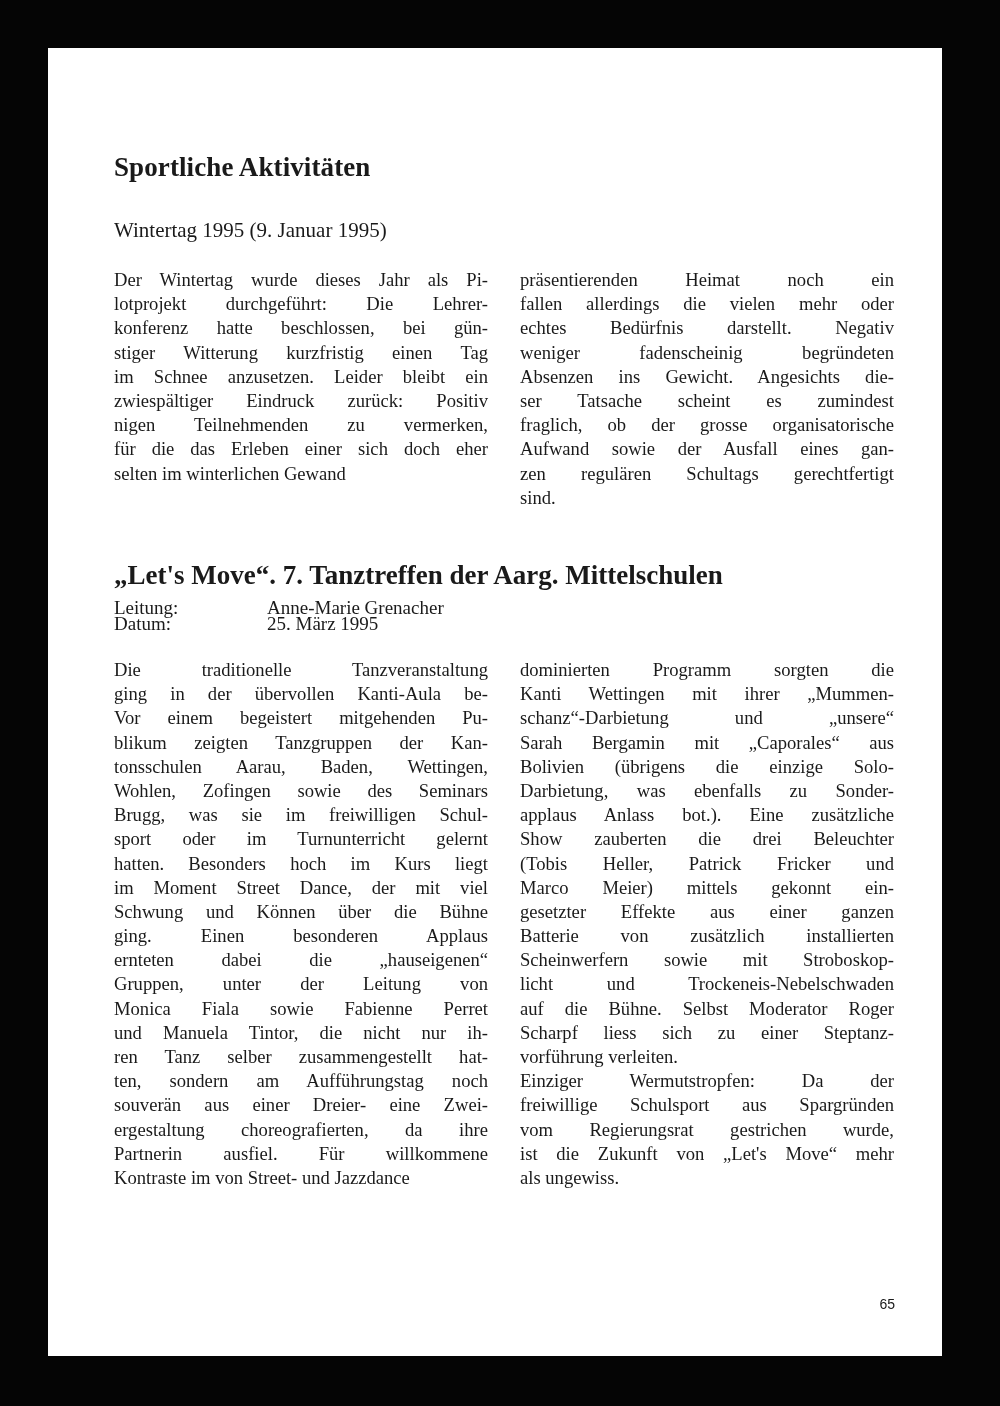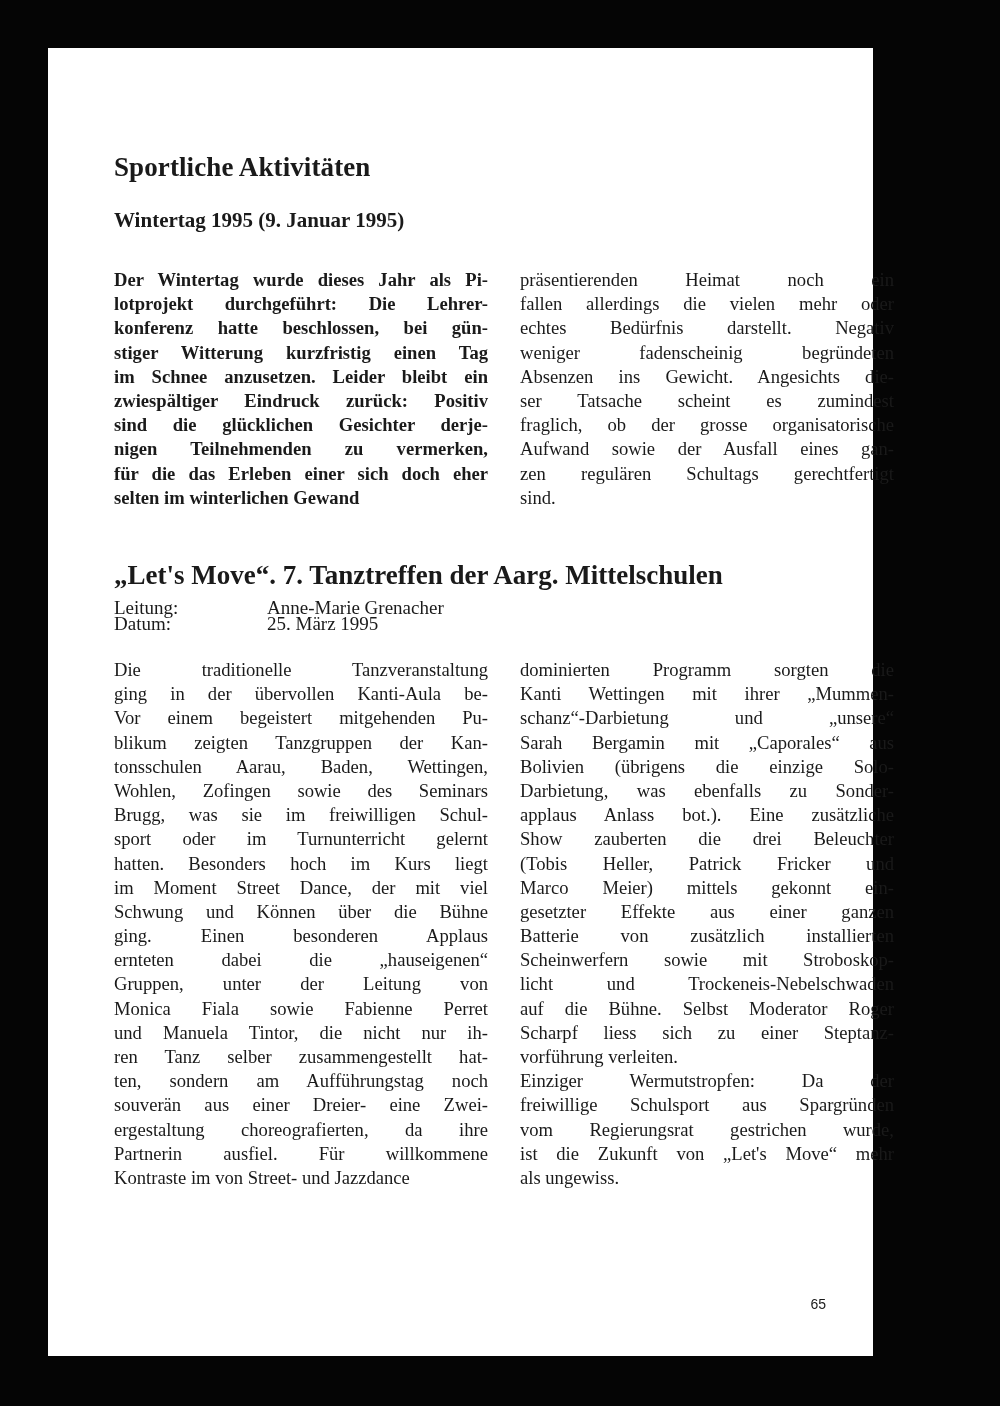--- a/index.html
+++ b/index.html
@@ -12,38 +12,38 @@
       background: #050505;
       position: relative;
       overflow: hidden;
       font-family: "Liberation Serif", "DejaVu Serif", serif;
       color: #1a1a1a;
     }
     .page {
       position: absolute;
       left: 48px;
       top: 48px;
-      width: 825px;
+      width: 894px;
       height: 1308px;
       background: #ffffff;
     }
     .abs { position: absolute; }
     .h1 {
       left: 66px;
       top: 104px;
       font-size: 27px;
       font-weight: bold;
       letter-spacing: 0.1px;
       white-space: nowrap;
     }
     .h2 {
       left: 66px;
-      top: 160px;
+      top: 170px;
       font-size: 21px;
-      font-weight: bold;
+      font-weight: normal;
       white-space: nowrap;
     }
     .h3 {
       left: 66px;
       top: 512px;
       font-size: 27px;
       font-weight: bold;
       white-space: nowrap;
     }
     .meta {
@@ -77,28 +77,27 @@
     }
   </style>
 </head>
 <body>
 
 <div class="page">
   <div class="abs h1">Sportliche Aktivitäten</div>
 
   <div class="abs h2">Wintertag 1995 (9. Januar 1995)</div>
 
-  <div class="col" style="left:66px; top:220px;font-weight:bold;" id="s1c1">
+  <div class="col" style="left:66px; top:220px;" id="s1c1">
       <span class="ln">Der Wintertag wurde dieses Jahr als Pi-</span>
       <span class="ln">lotprojekt durchgeführt: Die Lehrer-</span>
       <span class="ln">konferenz hatte beschlossen, bei gün-</span>
       <span class="ln">stiger Witterung kurzfristig einen Tag</span>
       <span class="ln">im Schnee anzusetzen. Leider bleibt ein</span>
       <span class="ln">zwiespältiger Eindruck zurück: Positiv</span>
-      <span class="ln">sind die glücklichen Gesichter derje-</span>
       <span class="ln">nigen Teilnehmenden zu vermerken,</span>
       <span class="ln">für die das Erleben einer sich doch eher</span>
       <span class="ln last">selten im winterlichen Gewand</span>
     </div>
   <div class="col" style="left:472px; top:220px;" id="s1c2">
       <span class="ln">präsentierenden Heimat noch ein</span>
       <span class="ln">fallen allerdings die vielen mehr oder</span>
       <span class="ln">echtes Bedürfnis darstellt. Negativ</span>
       <span class="ln">weniger fadenscheinig begründeten</span>
       <span class="ln">Absenzen ins Gewicht. Angesichts die-</span>

